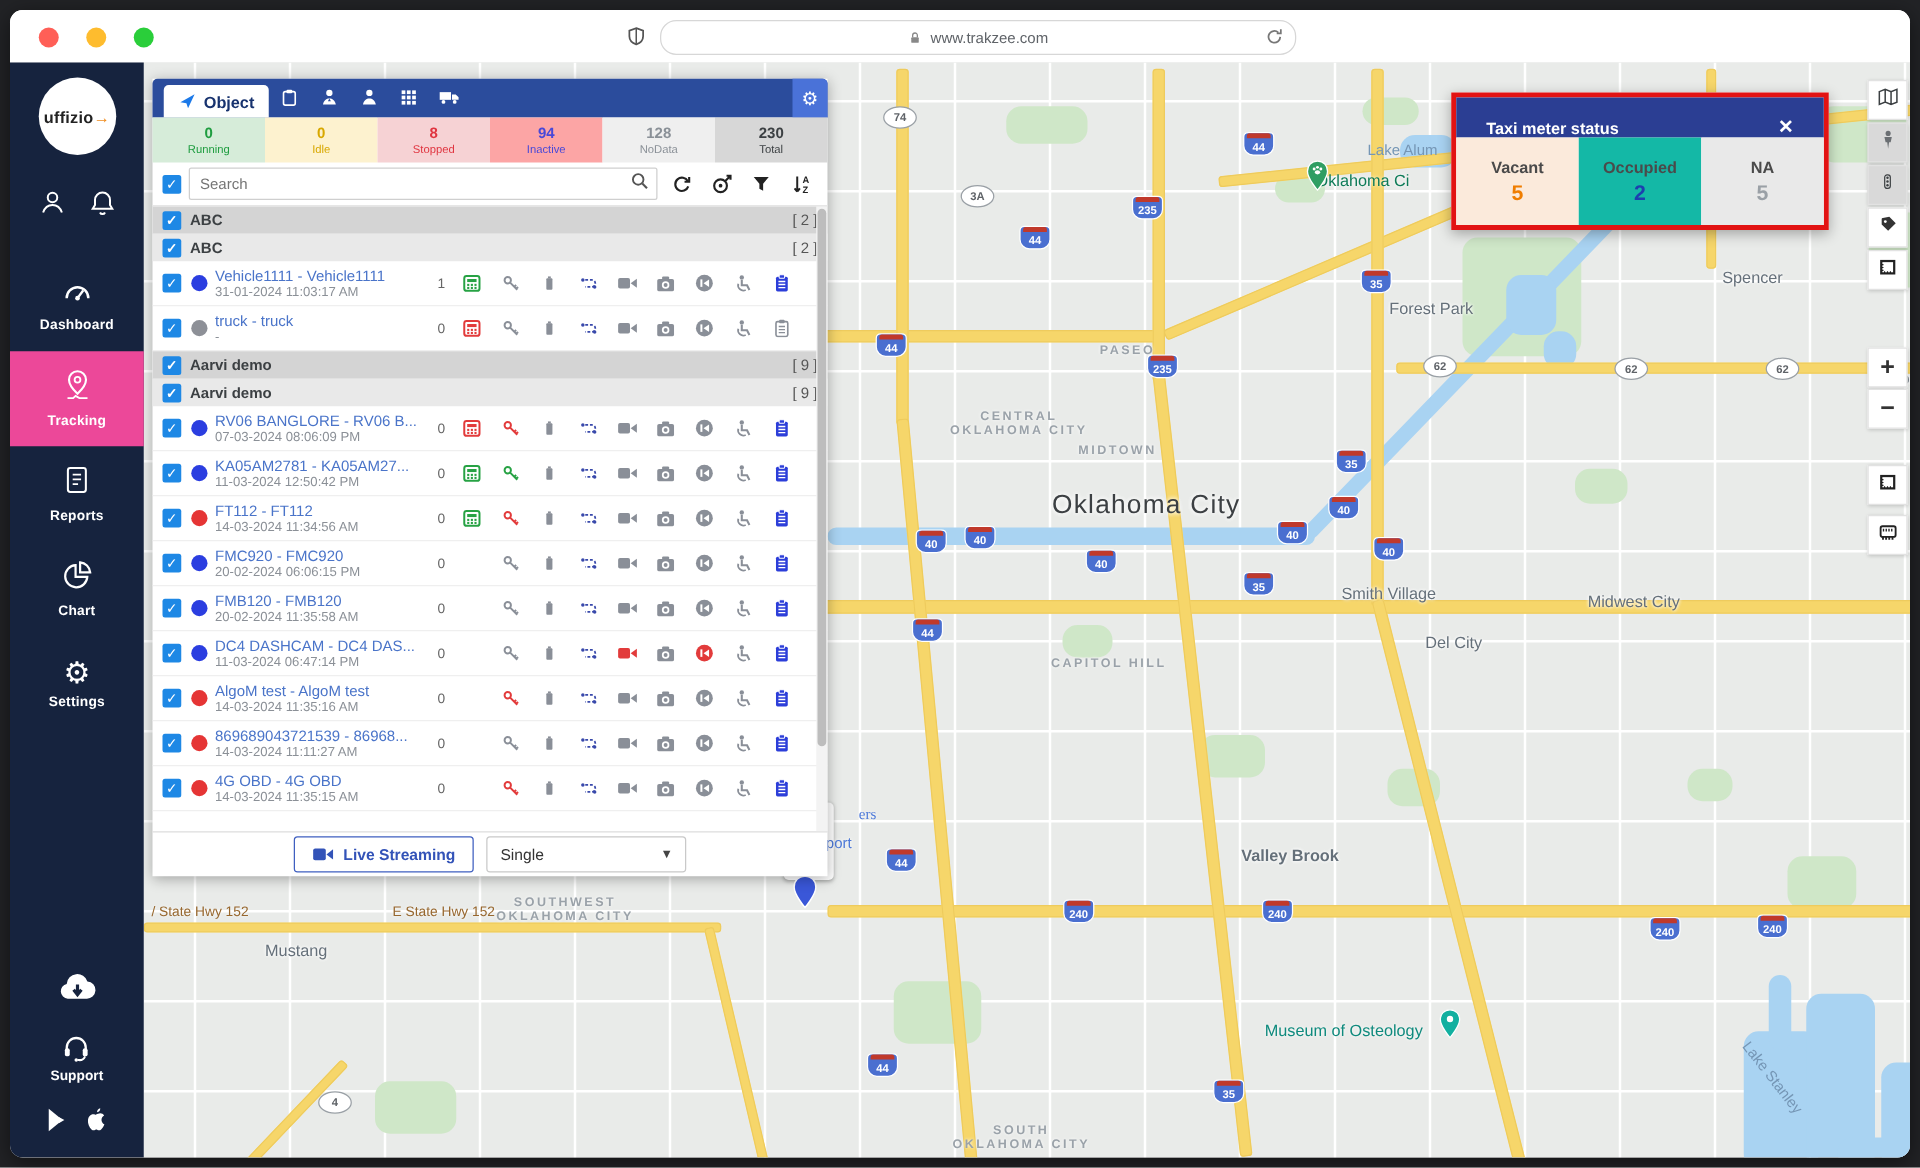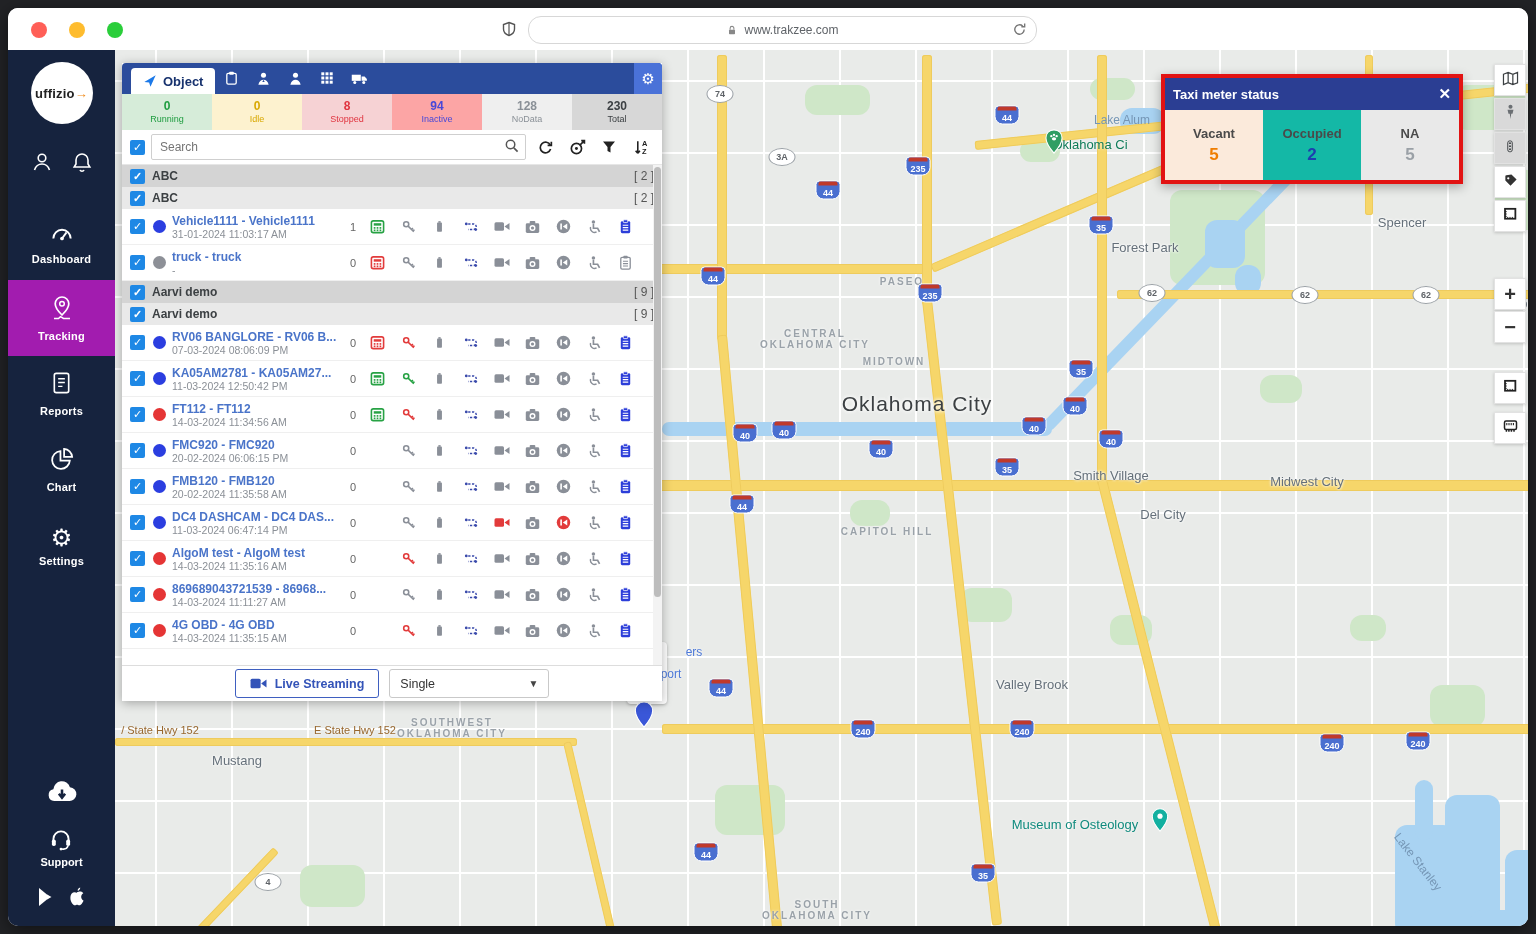--- a/index.html
+++ b/index.html
@@ -19,21 +19,21 @@
   .content{position:absolute;top:42px;left:0;right:0;bottom:0;display:flex}
   .sidebar{width:107px;background:#16233e;display:flex;flex-direction:column;align-items:center;
            position:relative;z-index:50;flex-shrink:0}
   .logo{width:62px;height:62px;border-radius:50%;background:#fff;margin-top:12px;display:flex;
         align-items:center;justify-content:center;font-weight:bold;color:#222;font-size:13px;letter-spacing:.2px}
   .logo span{position:relative}
   .sbtop{display:flex;gap:16px;margin-top:26px}
   .sbmenu{width:100%;margin-top:26px}
   .sb-item{display:flex;flex-direction:column;align-items:center;justify-content:center;
            height:76px;color:#fff;cursor:pointer}
-  .sb-item.active{background:#a21caf}
+  .sb-item.active{background:#ec4899}
   .sb-item .lbl{font-size:11px;margin-top:5px;font-weight:bold;letter-spacing:.2px}
   .sbbottom{margin-top:auto;display:flex;flex-direction:column;align-items:center;margin-bottom:14px;gap:18px;color:#fff}
   .storeicons{display:flex;gap:12px;align-items:center}
   .maparea{position:relative;flex:1;background:#e9ebe9;overflow:hidden}
   
   .gridline{position:absolute;background:#ffffff;z-index:1}
   .park{position:absolute;background:#cfe7c8;z-index:1}
   .water{position:absolute;background:#a9d3f2;z-index:2}
   .yroad{position:absolute;background:#f6d66a;box-shadow:0 0 0 1px #eecb5d inset;z-index:3}
   .map-label{position:absolute;z-index:5;transform:translate(-50%,-50%);white-space:pre-line;text-align:center;pointer-events:none}
@@ -55,22 +55,22 @@
   .pin{position:absolute;z-index:7;transform:translate(-50%,-100%)}
   .whitecard{position:absolute;z-index:4;background:#fff;border-radius:4px;box-shadow:0 1px 3px rgba(0,0,0,.25)}
   
   .mapctl{position:absolute;width:30px;height:30px;background:#fff;border:1px solid #e2e2e2;z-index:25;
           display:flex;align-items:center;justify-content:center;cursor:pointer;box-shadow:0 1px 3px rgba(0,0,0,.18)}
   .mapctl.pressed{background:#d9d9d9}
   .zoombtn{font-size:20px;color:#333;font-weight:bold;line-height:1}
   
   .popup{position:absolute;left:1046px;top:24px;width:294px;z-index:30;border:4px solid #e21313;background:#fff;
          box-shadow:0 3px 10px rgba(0,0,0,.3)}
-  .popup-h{height:32px;background:#2b3e93;color:#fff;display:flex;align-items:center;
-           padding:0 8px;font-size:13px;font-weight:bold}
+  .popup-h{height:32px;background:#2b3e93;color:#fff;display:flex;align-items:flex-end;
+           padding:0 24px;font-size:13px;font-weight:bold}
   .popup-x{margin-left:auto;cursor:pointer;font-size:15px;font-weight:bold}
   .popup-cells{display:flex;height:70px}
   .pcell{flex:1;display:flex;flex-direction:column;align-items:center;justify-content:center;gap:4px;cursor:pointer}
   .pcell .pl{font-size:13px;font-weight:bold;color:#4a4a4a}
   .pcell .pv{font-size:17px;font-weight:bold}
   .pcell.vacant{background:#fbeadb}.pcell.vacant .pv{color:#ef7d00}
   .pcell.occupied{background:#14b8a6}.pcell.occupied .pv{color:#1d3faf}
   .pcell.na{background:#e9e9e9}.pcell.na .pv{color:#9aa0a6}
   
   .panel{position:absolute;left:7px;top:13px;width:540px;height:638px;z-index:20;background:#fff;
@@ -98,21 +98,21 @@
   .sbtn{width:26px;height:26px;display:flex;align-items:center;justify-content:center;cursor:pointer}
   .list{flex:1;overflow:hidden;position:relative}
   .group{height:22px;background:#d4d4d4;display:flex;align-items:center;padding:0 8px;gap:7px;
          font-size:12px;font-weight:bold;color:#3c4043}
   .group.sub{background:#e9e9e9}
   .group .gcount{margin-left:auto;font-weight:normal;color:#555}
   .vrow{height:35px;display:flex;align-items:center;padding:0 4px 0 8px;gap:0;border-bottom:1px solid #efefef}
   .vrow .cb{margin-right:6px}
   .dot{width:13px;height:13px;border-radius:50%;margin:0 6px 0 2px;flex-shrink:0}
   .vinfo{width:172px;overflow:hidden}
-  .vname{color:#4a74c9;font-size:12px;font-weight:bold;white-space:nowrap;cursor:pointer}
+  .vname{color:#4a74c9;font-size:12px;font-weight:normal;white-space:nowrap;cursor:pointer}
   .vdate{color:#8b9097;font-size:10.5px;white-space:nowrap}
   .vcount{width:18px;text-align:center;color:#666;font-size:11px}
   .icell{width:31px;display:flex;align-items:center;justify-content:center;cursor:pointer}
   .pfooter{height:35px;border-top:1px solid #ddd;display:flex;align-items:center;justify-content:center;gap:10px}
   .live-btn{display:flex;align-items:center;gap:8px;border:1px solid #3f5fc0;color:#3353b8;font-size:12.5px;
             font-weight:bold;height:27px;padding:0 14px;border-radius:3px;background:#fff;cursor:pointer}
   .mode-select{width:138px;height:27px;border:1px solid #c9c9c9;border-radius:3px;display:flex;align-items:center;
                padding:0 10px;font-size:12.5px;color:#333;cursor:pointer}
   .mode-select .chev{margin-left:auto;font-size:10px;color:#444}
   .scrolltrack{position:absolute;right:0;top:0;bottom:0;width:9px;background:#f3f3f3}
@@ -304,32 +304,32 @@
           <div class="map-label town" style="left:1030px;top:197px;">Forest Park</div>
           <div class="map-label hood" style="left:787px;top:231px;">PASEO</div>
           <div class="map-label hood" style="left:700px;top:289px;">CENTRAL
 OKLAHOMA CITY</div>
           <div class="map-label hood" style="left:779px;top:311px;">MIDTOWN</div>
           <div class="map-label big" style="left:802px;top:354px;">Oklahoma City</div>
           <div class="map-label town" style="left:996px;top:425px;">Smith Village</div>
           <div class="map-label town" style="left:1192px;top:431px;">Midwest City</div>
           <div class="map-label town" style="left:1048px;top:464px;">Del City</div>
           <div class="map-label hood" style="left:772px;top:481px;">CAPITOL HILL</div>
-          <div class="map-label town" style="left:917px;top:634px;">Valley Brook</div>
+          <div class="map-label town" style="left:917px;top:634px;font-weight:bold;">Valley Brook</div>
           <div class="map-label poi" style="left:960px;top:774px;">Museum of Osteology</div>
           <div class="map-label town" style="left:122px;top:710px;">Mustang</div>
           <div class="map-label road" style="left:45px;top:680px;">/ State Hwy 152</div>
           <div class="map-label road" style="left:240px;top:680px;">E State Hwy 152</div>
           <div class="map-label hood" style="left:337px;top:678px;">SOUTHWEST
 OKLAHOMA CITY</div>
           <div class="map-label hood" style="left:702px;top:860px;">SOUTH
 OKLAHOMA CITY</div>
           <div class="map-label water-l" style="left:1303px;top:812px;transform:translate(-50%,-50%) rotate(52deg);">Lake Stanley</div>
           <div class="map-label town" style="left:1418px;top:253px;">oma</div>
-          <div class="map-label blue-l" style="left:579px;top:602px;">ers</div>
+          <div class="map-label blue-l" style="left:579px;top:602px;font-family:Liberation Serif, serif;">ers</div>
           <div class="map-label blue-l" style="left:556px;top:624px;">port</div>
           <div class="shield-oval" style="left:605px;top:44px">74</div>
           <div class="shield" style="left:892px;top:65px">44</div>
           <div class="shield-oval" style="left:667px;top:107px">3A</div>
           <div class="shield" style="left:803px;top:116px">235</div>
           <div class="shield" style="left:713px;top:140px">44</div>
           <div class="shield" style="left:986px;top:175px">35</div>
           <div class="shield" style="left:598px;top:226px">44</div>
           <div class="shield" style="left:815px;top:243px">235</div>
           <div class="shield-oval" style="left:1037px;top:243px">62</div>

